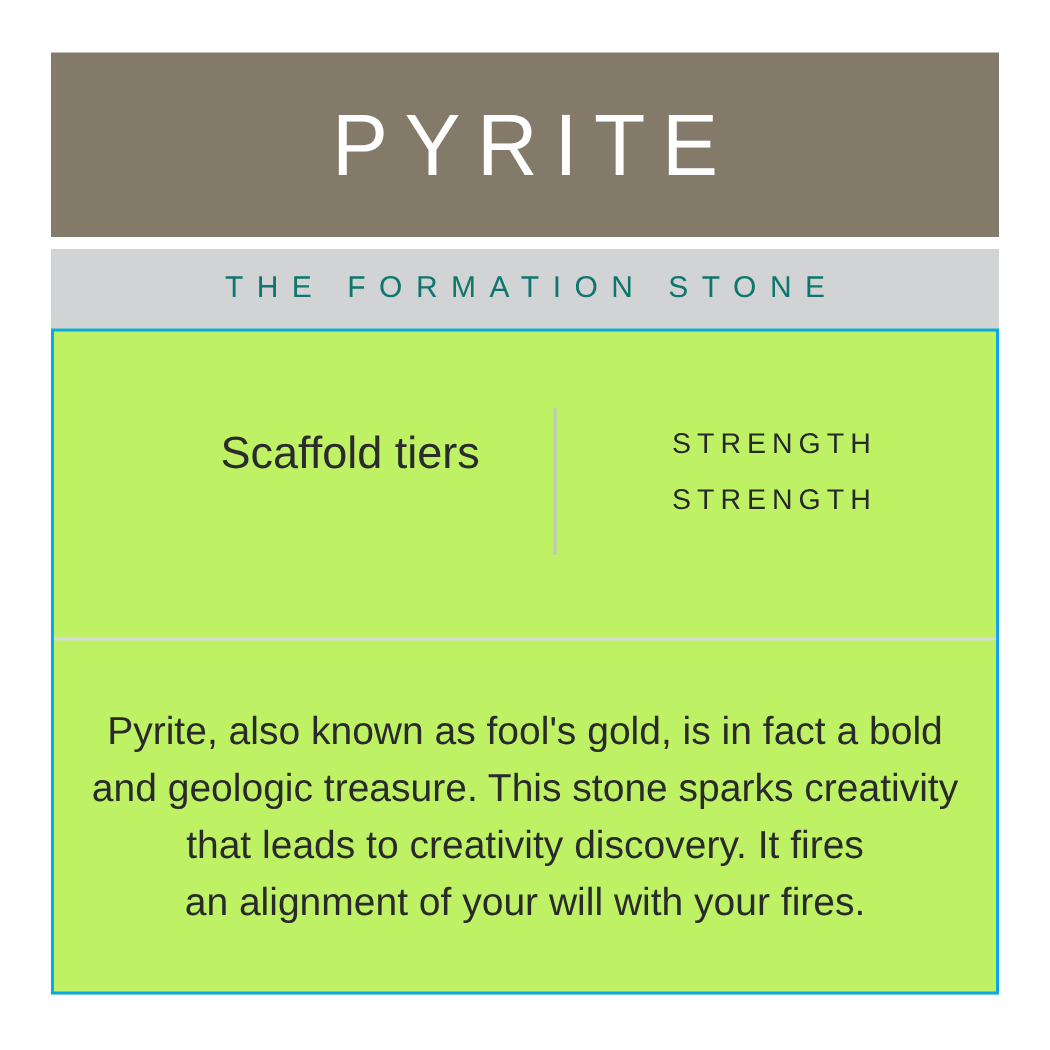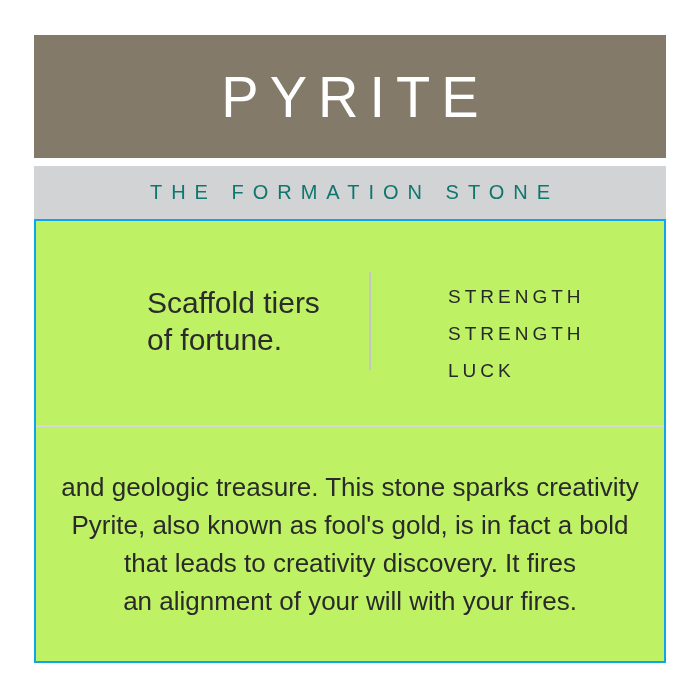--- a/index.html
+++ b/index.html
@@ -124,34 +124,32 @@
 
     <div class="subtitle-band">
       <div class="subtitle-text">THE FORMATION STONE</div>
     </div>
 
     <div class="content-box">
 
       <div class="tagline-section">
         <div class="tagline">
           <div>Scaffold tiers</div>
-          <div>of fortune.</div>
         </div>
 
         <div class="vertical-divider"></div>
 
         <div class="traits">
           <div class="trait">STRENGTH</div>
           <div class="trait">STRENGTH</div>
-          <div class="trait">LUCK</div>
         </div>
       </div>
 
       <div class="description-section">
+        <div class="description-line">Pyrite, also known as fool's gold, is in fact a bold</div>
         <div class="description-line">and geologic treasure. This stone sparks creativity</div>
-        <div class="description-line">Pyrite, also known as fool's gold, is in fact a bold</div>
         <div class="description-line">that leads to creativity discovery. It fires</div>
         <div class="description-line">an alignment of your will with your fires.</div>
       </div>
 
     </div>
   </div>
 </div>
 
 </body></html>

